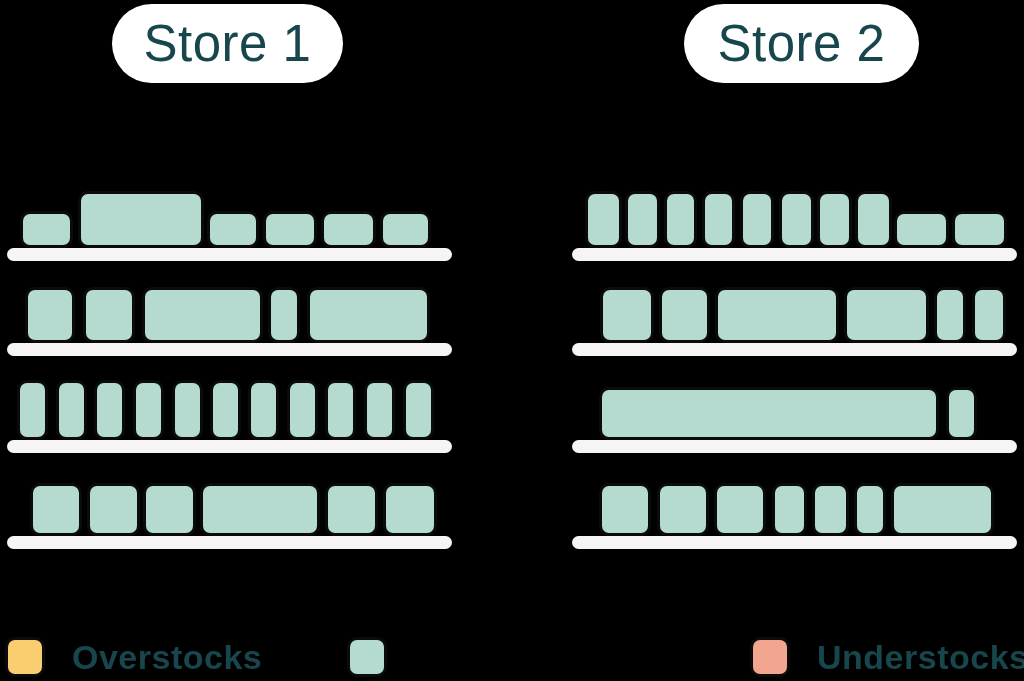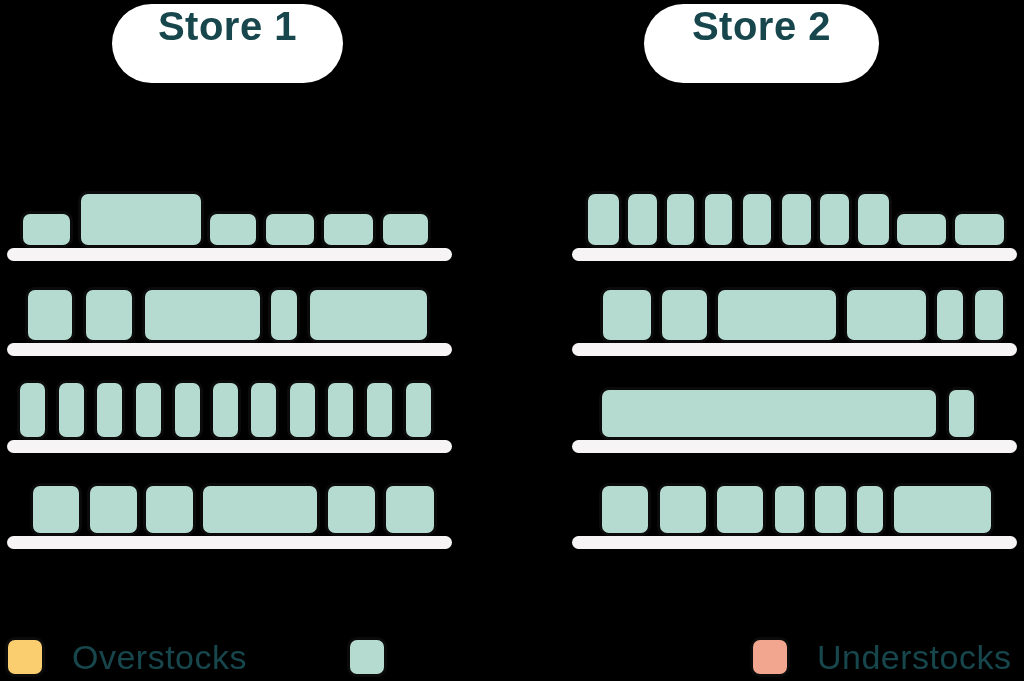--- a/index.html
+++ b/index.html
@@ -9,29 +9,29 @@
     height: 681px;
     background: var(--background, #000);
     overflow: hidden;
     font-family: "Liberation Sans", sans-serif;
   }
   .store-pill {
     position: absolute;
     background: var(--pill-background, #fff);
     border-radius: 42px;
     display: flex;
-    align-items: flex-start;
+    align-items: center;
     justify-content: center;
-    font-weight: 700;
-    font-size: 40px;
+    font-weight: 400;
+    font-size: 51px;
     color: var(--heading-text, #17464C);
     letter-spacing: 0.5px;
   }
   .pill-store1 { left: 112px; top: 4px; width: 231px; height: 79px; }
-  .pill-store2 { left: 644px; top: 4px; width: 235px; height: 79px; }
+  .pill-store2 { left: 684px; top: 4px; width: 235px; height: 79px; }
   .shelf-bar {
     position: absolute;
     background: var(--shelf-bar, #F7F4F5);
     border-radius: 8px;
   }
   .stock-box {
     position: absolute;
     box-sizing: border-box;
     background: var(--meets-demand, #B5DBD0);
     border: 3px solid var(--box-border, #0B0B0B);
@@ -49,21 +49,21 @@
   .legend-item-3 { left: 750px; }
   .legend-swatch {
     box-sizing: border-box;
     width: 40px;
     height: 40px;
     border: 3px solid var(--box-border, #0B0B0B);
     border-radius: 10px;
     flex: 0 0 auto;
   }
   .legend-label {
-    font-weight: 400;
+    font-weight: 700;
     font-size: 34px;
     color: var(--legend-text, #17464C);
     white-space: nowrap;
     letter-spacing: 0.5px;
   }
 </style>
 </head>
 <body>
 
 <div id="stage">

